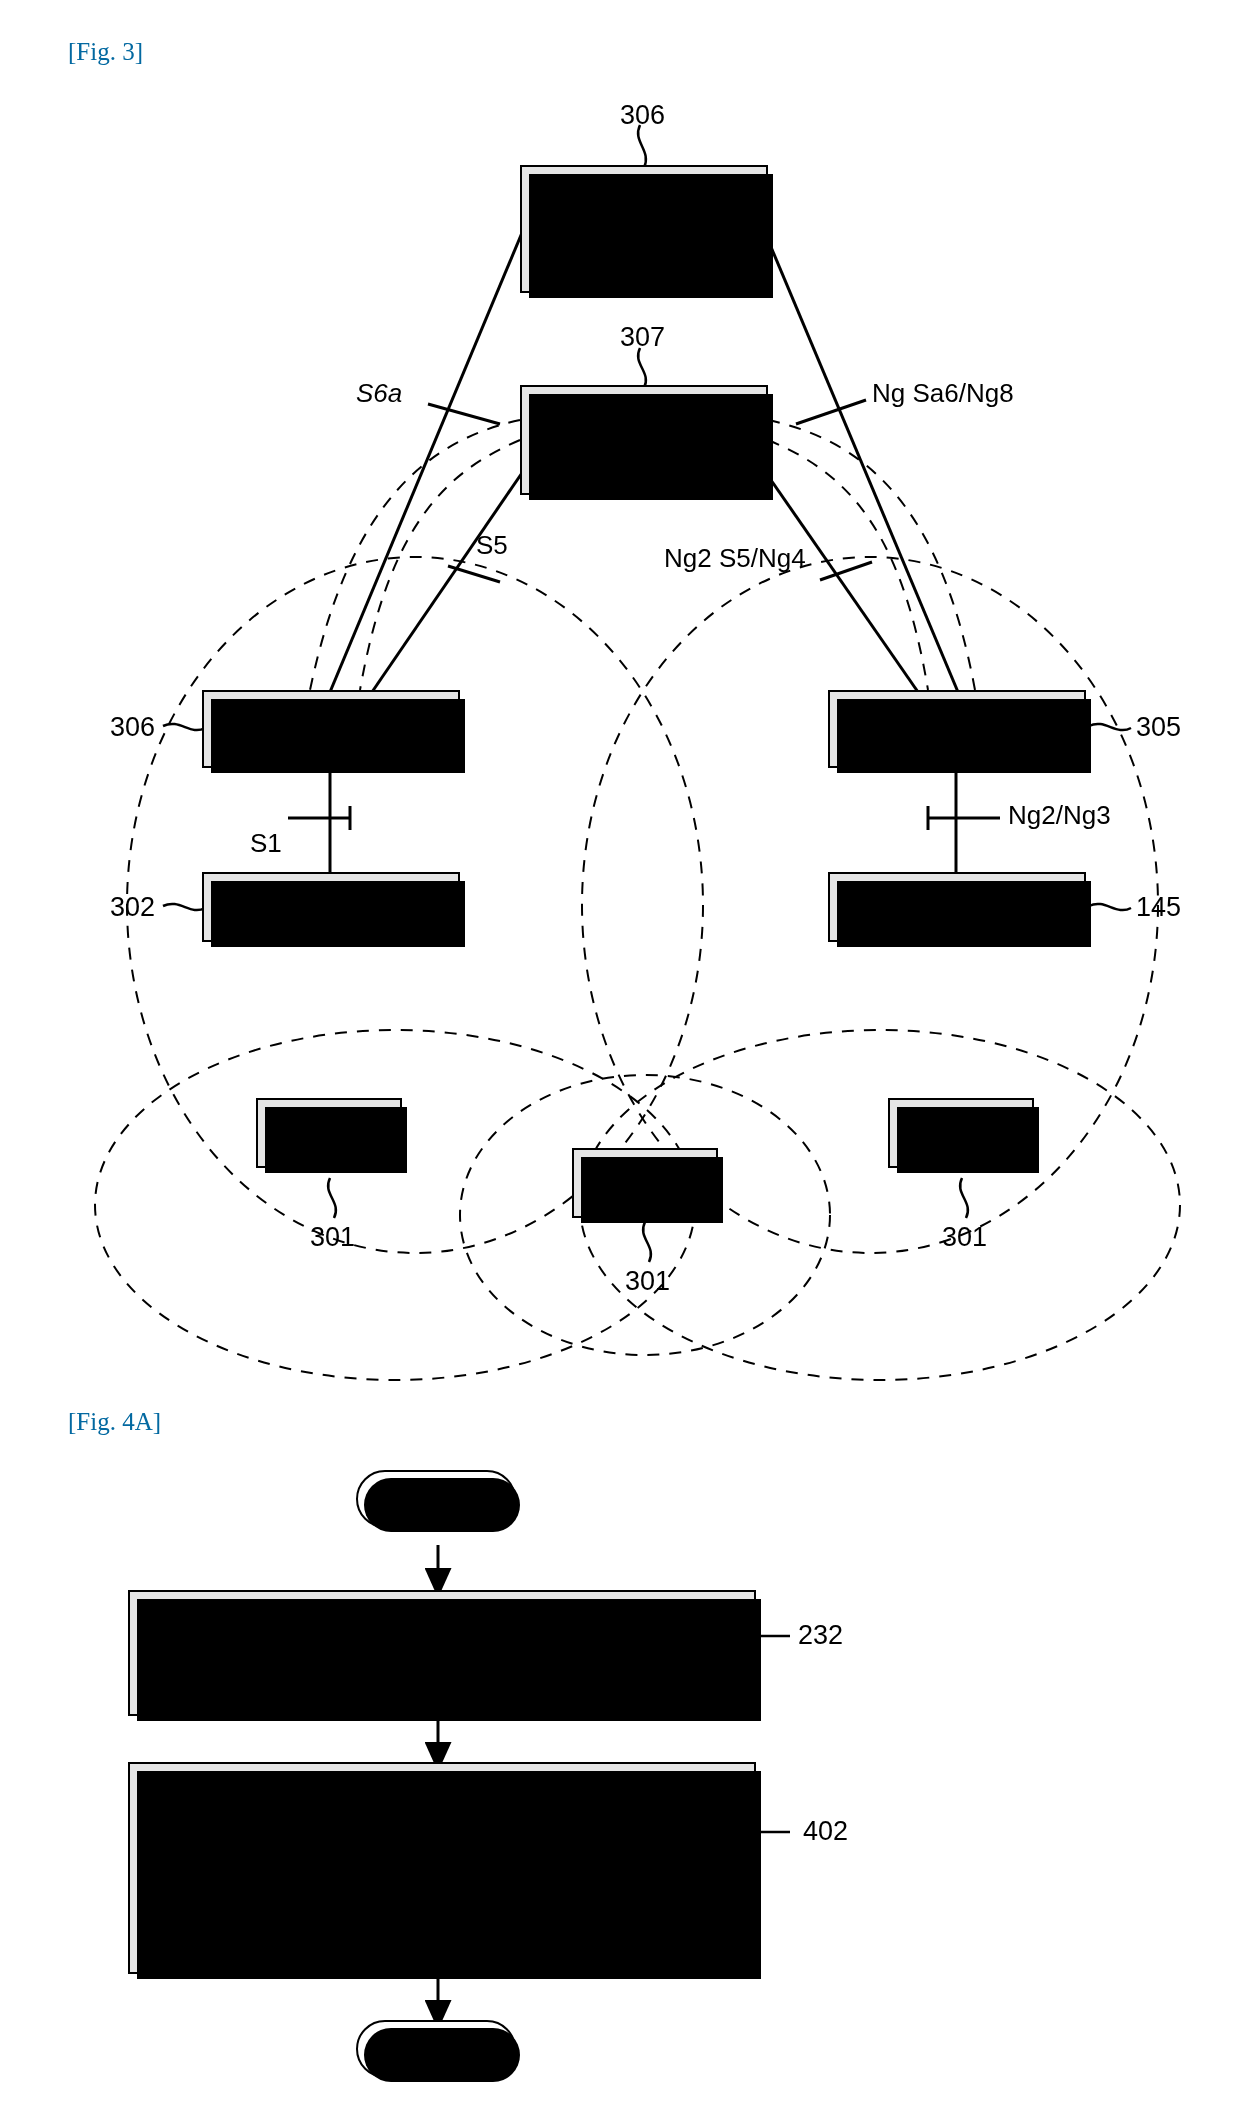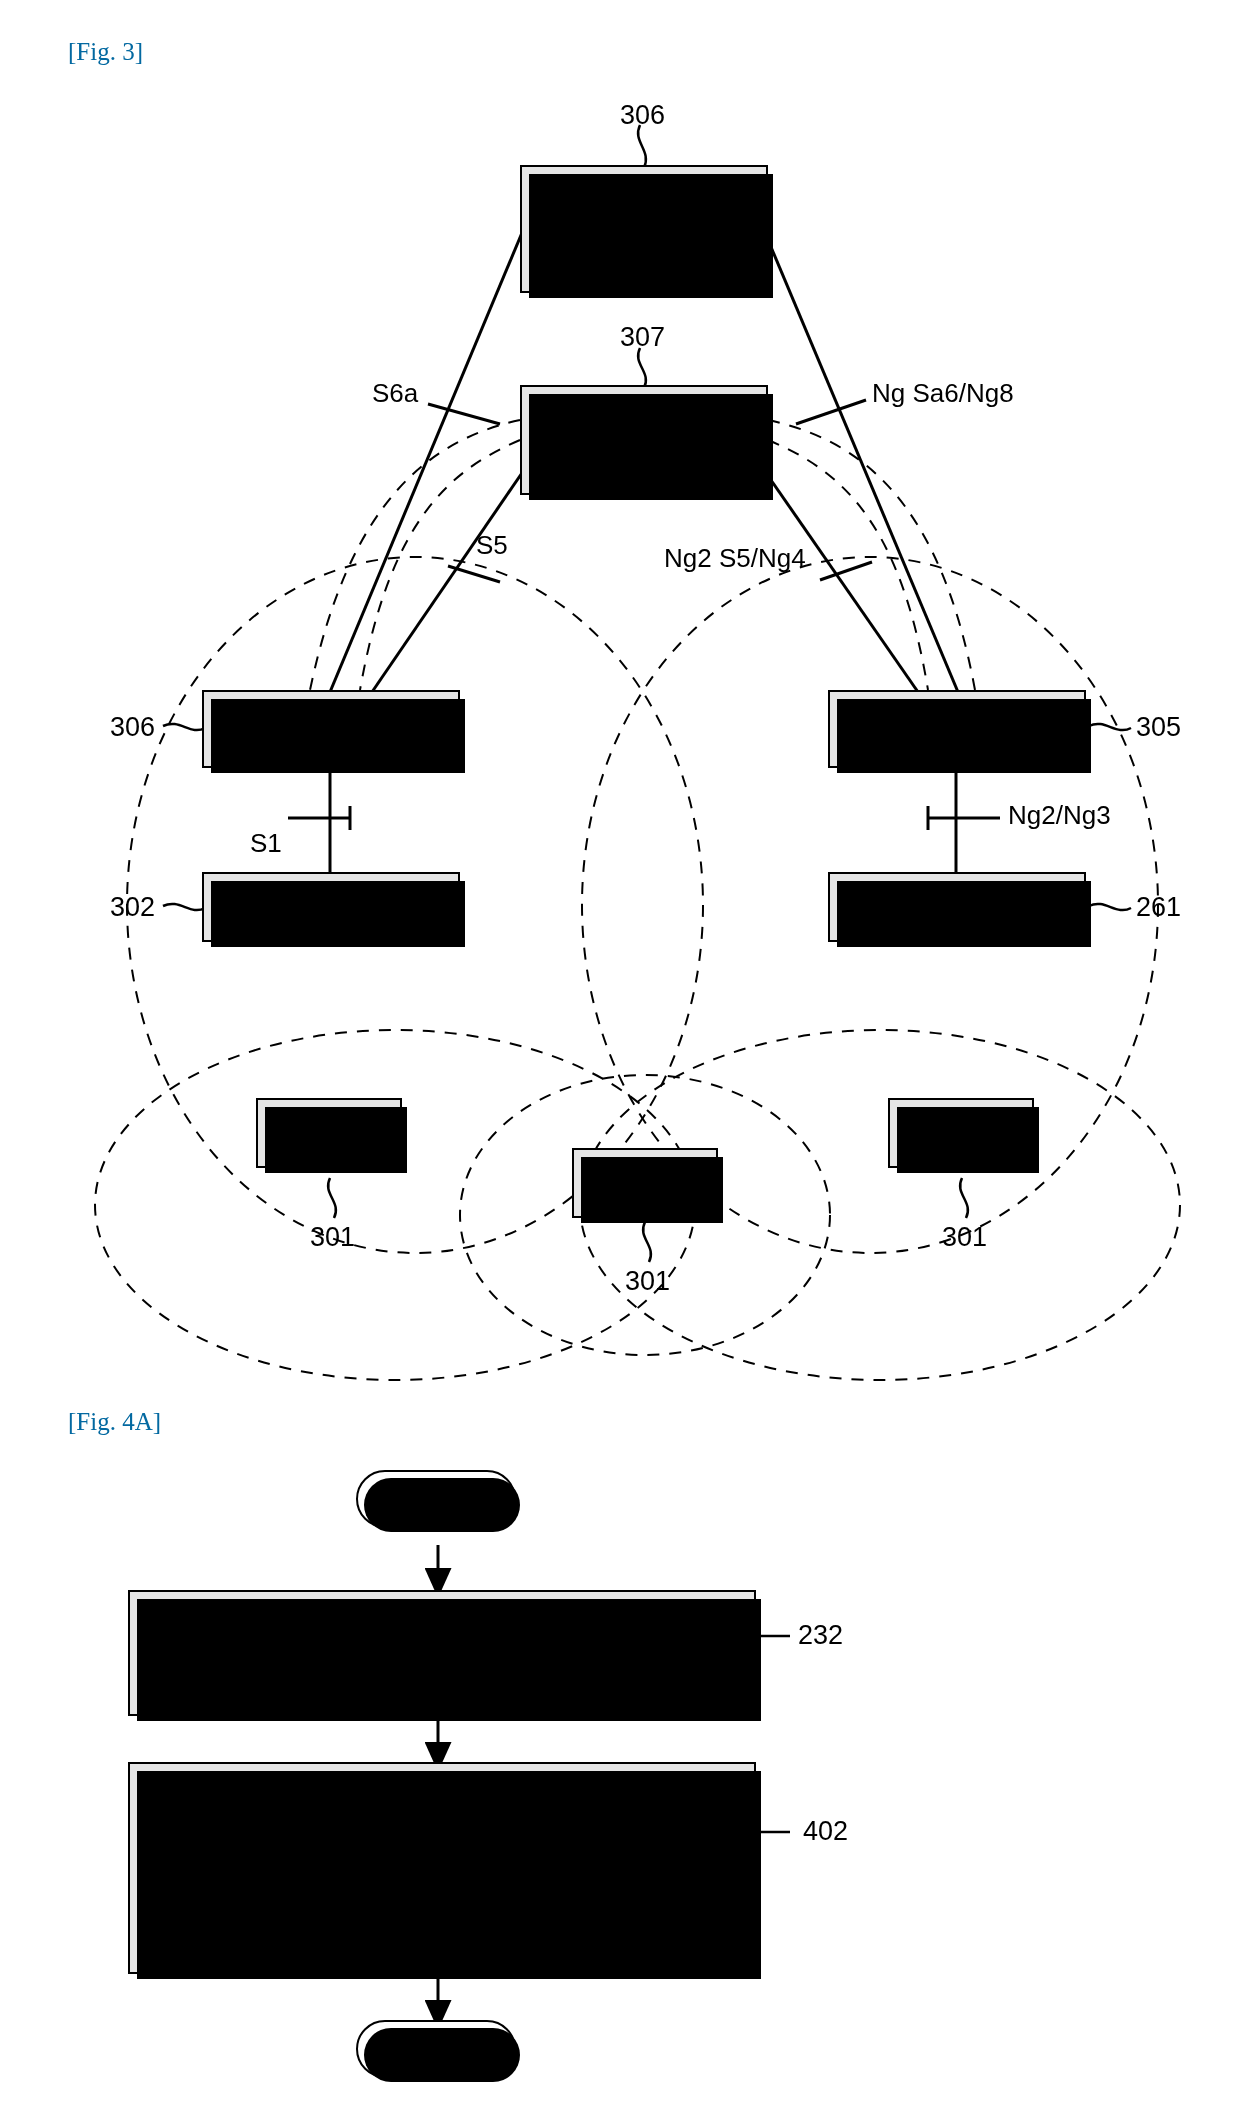--- a/index.html
+++ b/index.html
@@ -183,38 +183,38 @@
 <div class="reflabel" style="left:1136px; top:712px;">305</div>
 
 <div class="pbox" style="left:202px; top:872px; width:258px; height:70px; font-size:29px;">
   <span>EUTRAN</span>
 </div>
 <div class="reflabel" style="left:110px; top:892px;">302</div>
 
 <div class="pbox" style="left:828px; top:872px; width:258px; height:70px; font-size:29px;">
   <span>NG RAN</span>
 </div>
-<div class="reflabel" style="left:1136px; top:892px;">261</div>
+<div class="reflabel" style="left:1136px; top:892px;">145</div>
 
 <div class="pbox" style="left:256px; top:1098px; width:146px; height:70px; font-size:29px;">
   <span>UE</span>
 </div>
 <div class="reflabel" style="left:310px; top:1222px;">301</div>
 
 <div class="pbox" style="left:572px; top:1148px; width:146px; height:70px; font-size:29px;">
   <span>UE</span>
 </div>
 <div class="reflabel" style="left:625px; top:1266px;">301</div>
 
 <div class="pbox" style="left:888px; top:1098px; width:146px; height:70px; font-size:29px;">
   <span>UE</span>
 </div>
 <div class="reflabel" style="left:942px; top:1222px;">301</div>
 
-<div class="tlabel" style="left:372px; top:378px;">S6a</div>
+<div class="tlabel" style="left:356px; top:378px;font-style:italic;">S6a</div>
 <div class="tlabel" style="left:872px; top:378px;">Ng Sa6/Ng8</div>
 <div class="tlabel" style="left:476px; top:530px;">S5</div>
 <div class="tlabel" style="left:664px; top:543px;">Ng2 S5/Ng4</div>
 <div class="tlabel" style="left:250px; top:828px;">S1</div>
 <div class="tlabel" style="left:1008px; top:800px;">Ng2/Ng3</div>
 
 <div class="fig-label" id="fig4a-label">[Fig. 4A]</div>
 
 <svg class="lines" viewBox="0 0 1240 2106">
   <defs>

